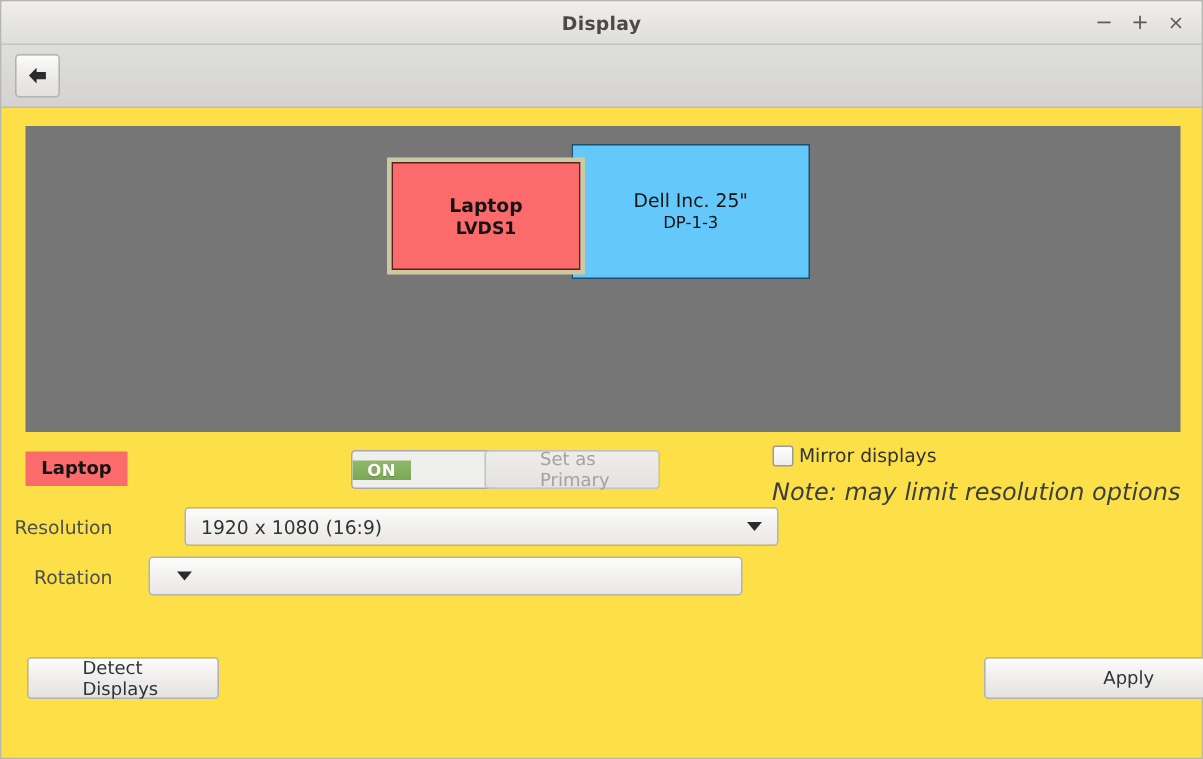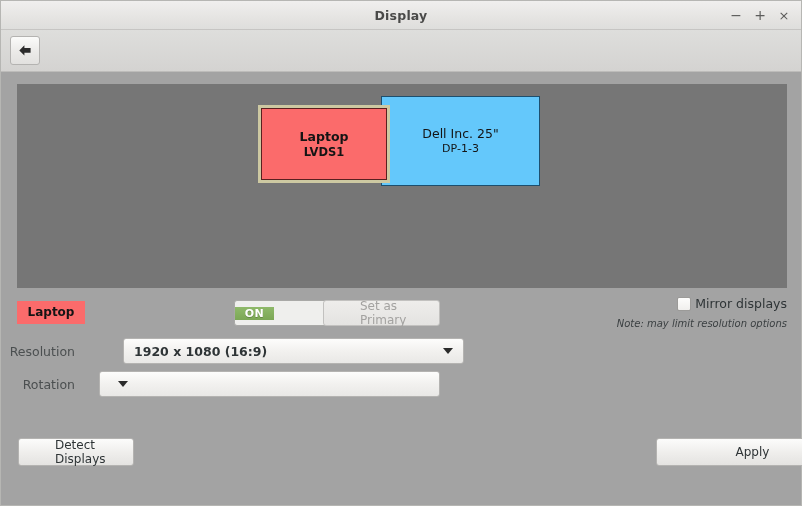--- a/index.html
+++ b/index.html
@@ -89,21 +89,21 @@
     align-items: center;
     justify-content: center;
     cursor: default;
   }
   .back-btn svg { display: block; }
 
   
   .content {
     flex: 1 1 auto;
     position: relative;
-    background: #a3a3a3;
+    background: #fde047;
     padding: 0;
   }
 
   
   .preview {
     position: absolute;
     left: 16px;
     top: 12px;
     width: 770px;
     height: 204px;
@@ -250,37 +250,36 @@
     position: absolute;
     right: 14px;
     top: 224px;
     text-align: left;
   }
   .mirror-line {
     display: flex;
     align-items: center;
     gap: 4px;
     cursor: default;
-    justify-content: flex-end;
   }
   .checkbox {
     width: 14px;
     height: 14px;
     box-sizing: border-box;
     border: 1px solid #9b9a98;
     border-radius: 2px;
     background: linear-gradient(to bottom, #fdfdfc 0%, #f0efed 100%);
   }
   .mirror-label {
     font-size: 12.5px;
     color: #2e3436;
   }
   .mirror-note {
     margin-top: 7px;
-    font-size: 10px;
+    font-size: 16px;
     font-style: italic;
     color: #3a3f41;
     text-align: right;
   }
 
   
   .form-row {
     position: absolute;
     left: 0;
     height: 26px;
@@ -293,31 +292,30 @@
   .form-label {
     width: 86px;
     text-align: right;
     padding-right: 12px;
     font-size: 12.5px;
     color: #4b4f50;
     box-sizing: border-box;
   }
   .combo {
     position: relative;
-    width: 341px;
+    width: 396px;
     height: 26px;
     box-sizing: border-box;
     border: 1px solid #b4b3b1;
     border-radius: 3px;
     background: linear-gradient(to bottom, #fdfdfc 0%, #f2f1ef 50%, #e9e8e6 100%);
     display: flex;
     align-items: center;
     padding: 0 10px;
     cursor: default;
-    font-weight: bold;
   }
   .combo .combo-value {
     font-size: 12.5px;
     color: #2e3436;
     flex: 1 1 auto;
     white-space: nowrap;
     overflow: hidden;
   }
   .combo .caret {
     width: 0;
@@ -327,21 +325,21 @@
     border-top: 6px solid #2b2b2b;
     margin-left: 8px;
     flex: 0 0 auto;
   }
 
   
   .detect-btn {
     position: absolute;
     left: 17px;
     top: 366px;
-    width: 116px;
+    width: 128px;
     height: 28px;
   }
   .apply-btn {
     position: absolute;
     left: 655px;
     top: 366px;
     width: 157px;
     height: 28px;
   }
 </style>

